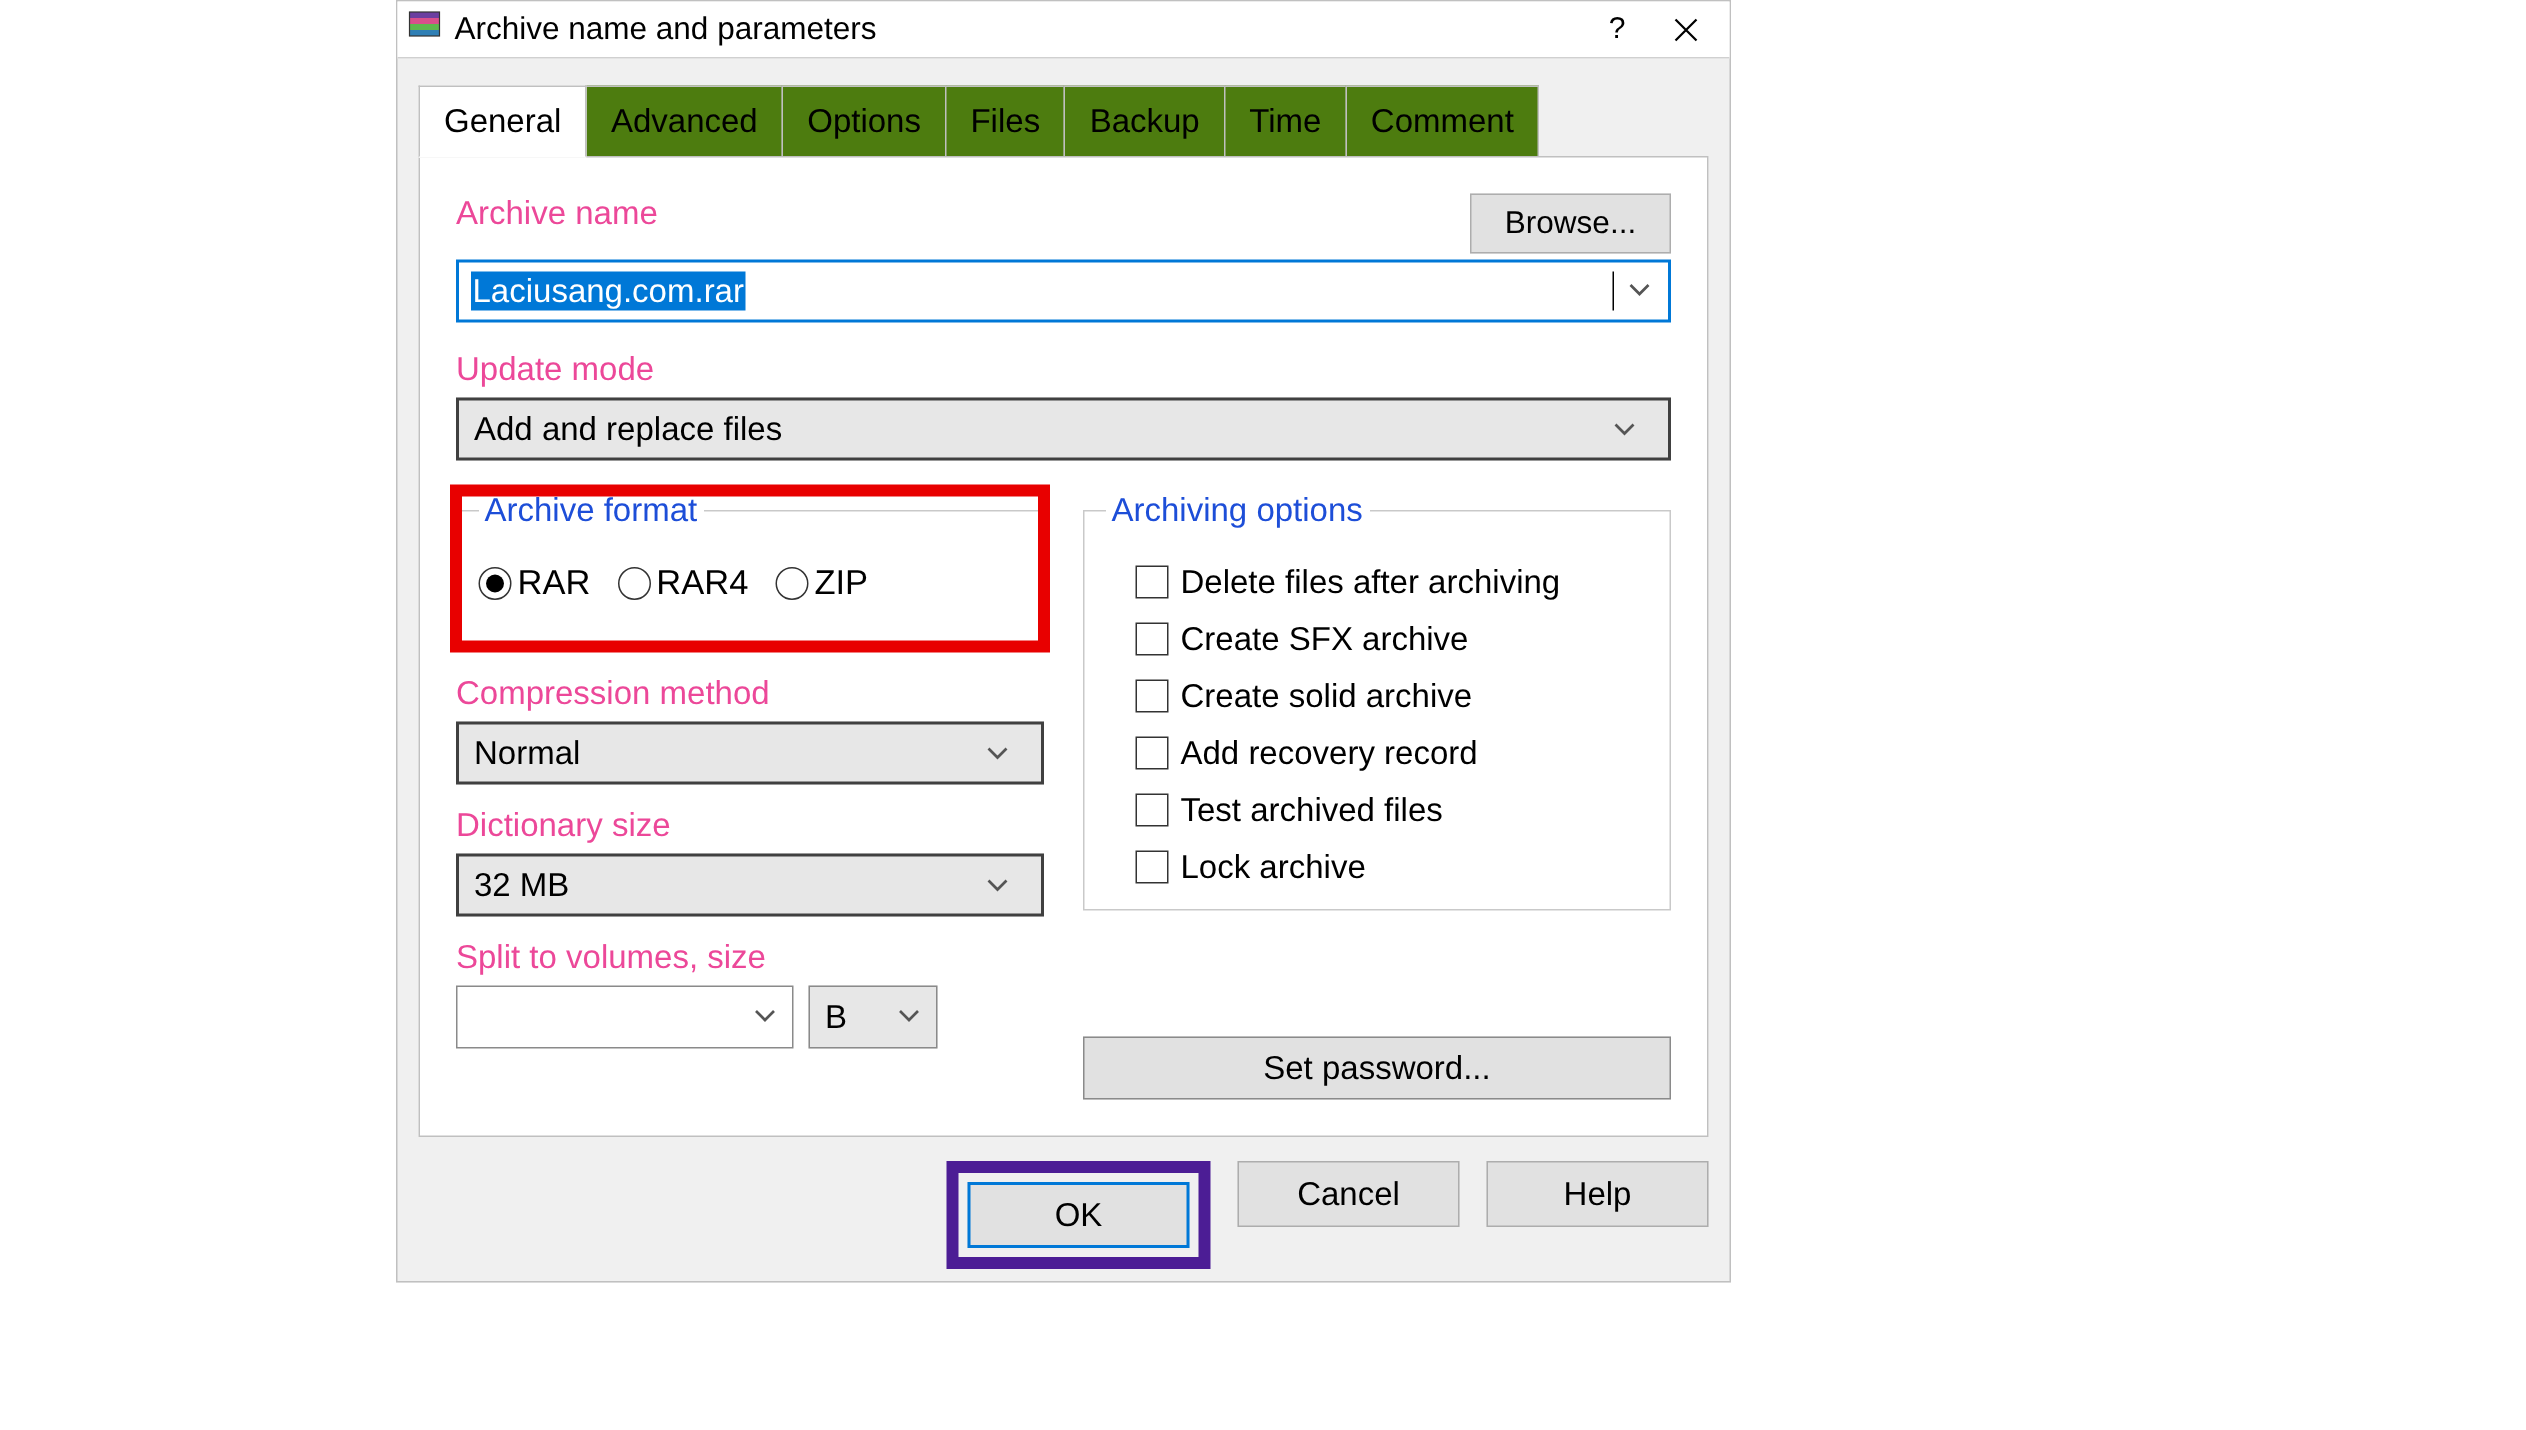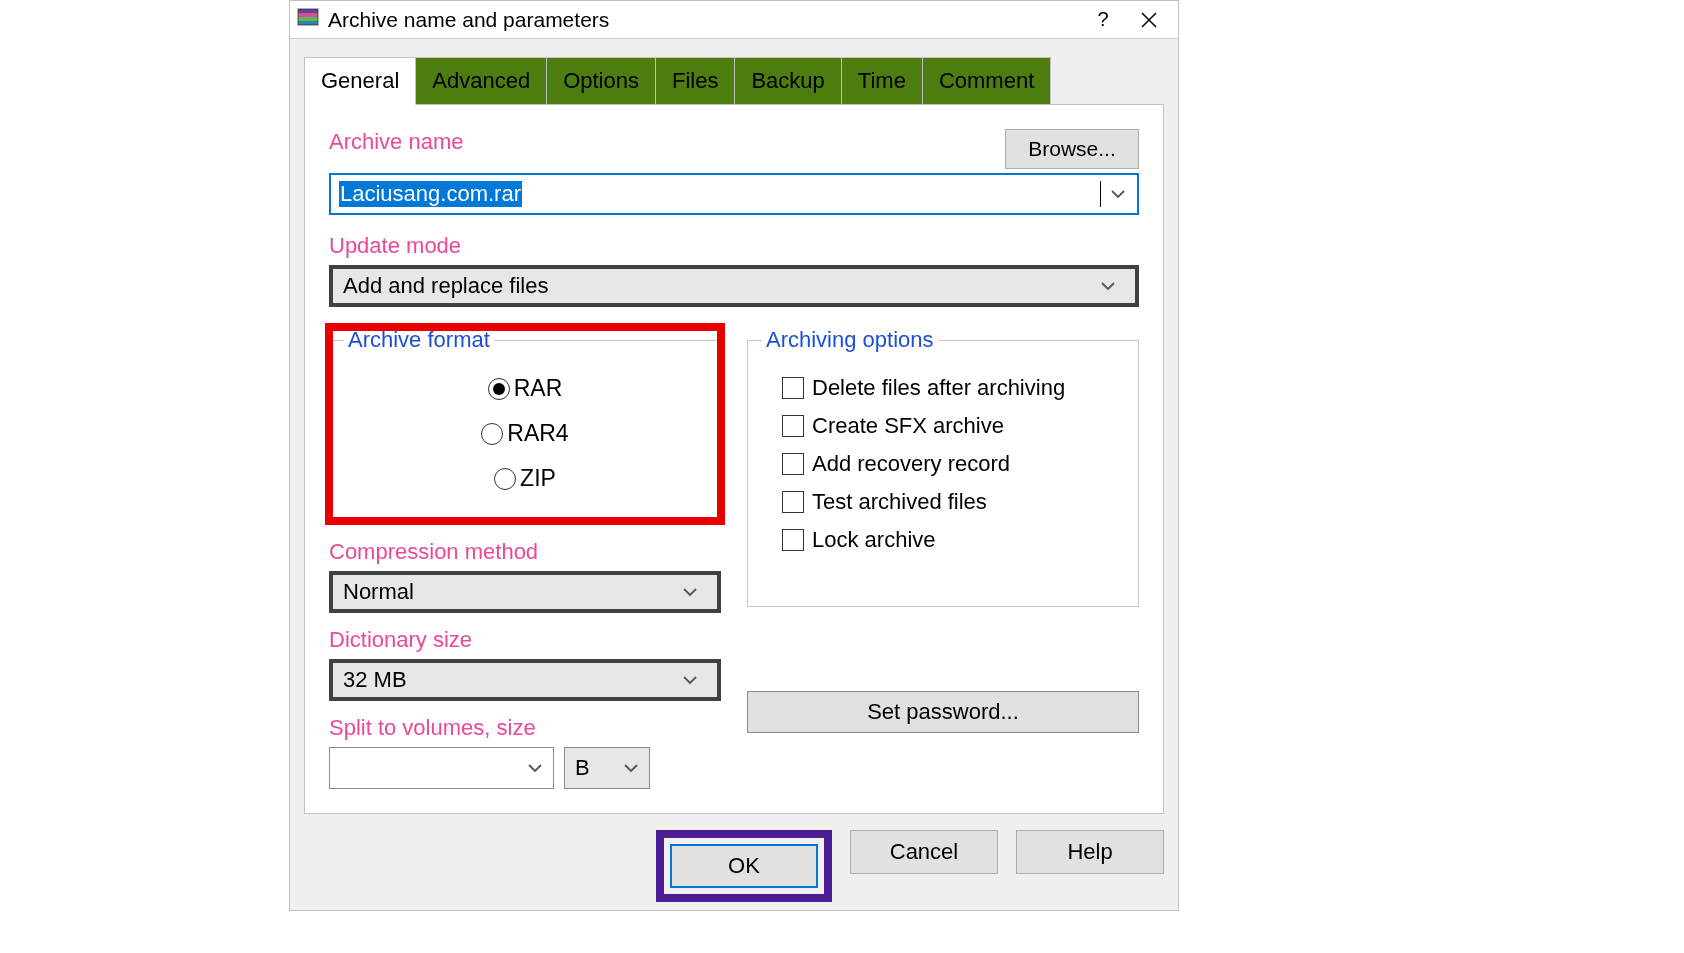--- a/index.html
+++ b/index.html
@@ -1,20 +1,20 @@
 <!DOCTYPE html>
 <html><head>
 <meta charset="utf-8">
 <style>
   * { box-sizing: border-box; margin: 0; padding: 0; font-family: 'Segoe UI', Tahoma, sans-serif; }
   body { background: #fff; width: 1684px; height: 953px; position: relative; overflow: hidden; }
   
   .dialog {
     position: absolute;
-    left: 289px;
+    left: 264px;
     top: 0;
     width: 890px;
     background: #f0f0f0;
     border: 1px solid #c0c0c0;
   }
   
   .titlebar {
     display: flex;
     align-items: center;
     background: #fff;
@@ -73,21 +73,21 @@
     background: #e1e1e1;
     border: 1px solid #adadad;
     font-size: 21px;
     cursor: default;
     margin-bottom: 4px;
   }
   
   .combo, .dropdown, select {
     width: 100%; height: 42px;
     background: #e7e7e7;
-    border: 4px solid #404040;
+    border: 2px solid #404040;
     font-size: 22px;
     padding: 0 34px 0 10px;
     appearance: none;
     position: relative;
     display: flex;
     align-items: center;
     cursor: default;
   }
   .combo-wrap { position: relative; }
   .combo-wrap .chev, .dropdown-chev {
@@ -130,21 +130,21 @@
     padding: 18px 14px 14px 14px;
     position: relative;
   }
   legend { font-size: 22px; color: #1d4ed8; padding: 0 4px; }
   
   .highlight-red {
     outline: 8px solid #e80000;
     outline-offset: -4px;
   }
   
-  .radios { display: flex; gap: 18px; align-items: center; flex-direction: column; }
+  .radios { display: flex; gap: 18px; align-items: center; }
   .radio { display: flex; align-items: center; gap: 4px; font-size: 23px; cursor: default; }
   .radio .dot {
     width: 22px; height: 22px; border: 1.5px solid #333; border-radius: 50%;
     display: inline-flex; align-items: center; justify-content: center;
   }
   .radio .dot .inner {
     width: 12px; height: 12px; background: #000; border-radius: 50%;
   }
   
   .checks { display: flex; flex-direction: column; gap: 12px; margin-top: 4px; }
@@ -324,20 +324,24 @@
             <label class="check">
                 <span class="box"></span>
                 <span>Delete files after archiving</span>
               </label>
             <label class="check">
                 <span class="box"></span>
                 <span>Create SFX archive</span>
               </label>
             <label class="check">
                 <span class="box"></span>
+                <span>Create solid archive</span>
+              </label>
+            <label class="check">
+                <span class="box"></span>
                 <span>Add recovery record</span>
               </label>
             <label class="check">
                 <span class="box"></span>
                 <span>Test archived files</span>
               </label>
             <label class="check">
                 <span class="box"></span>
                 <span>Lock archive</span>
               </label>

